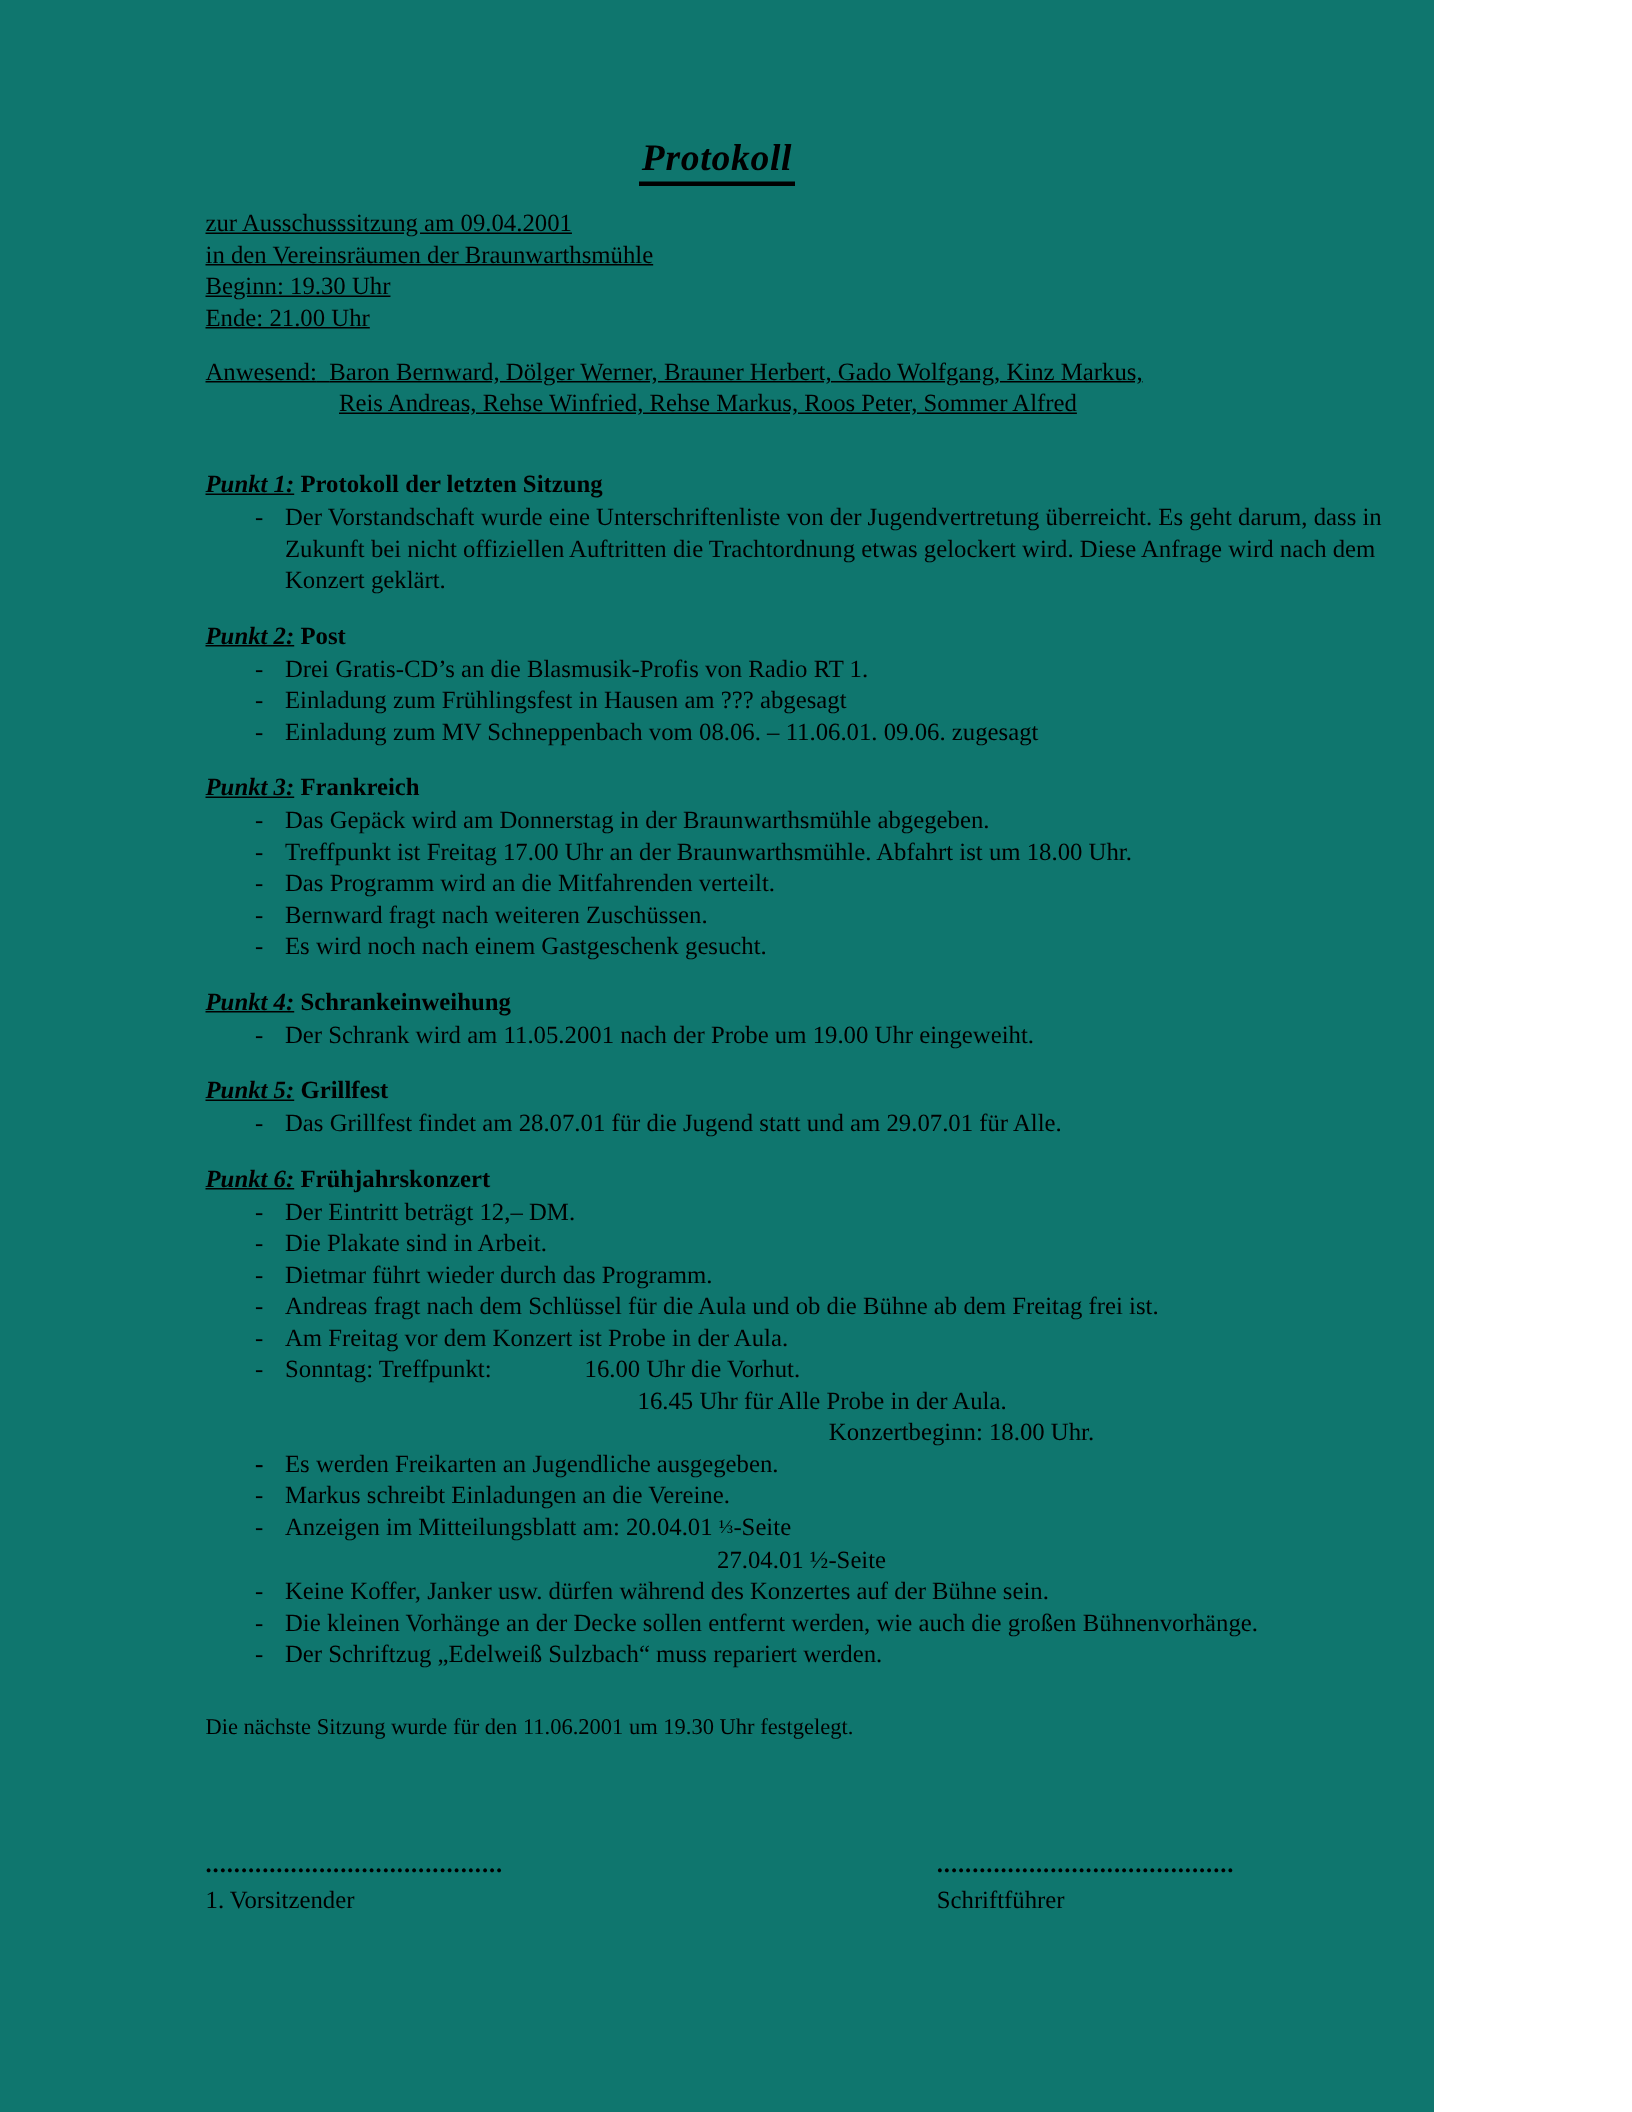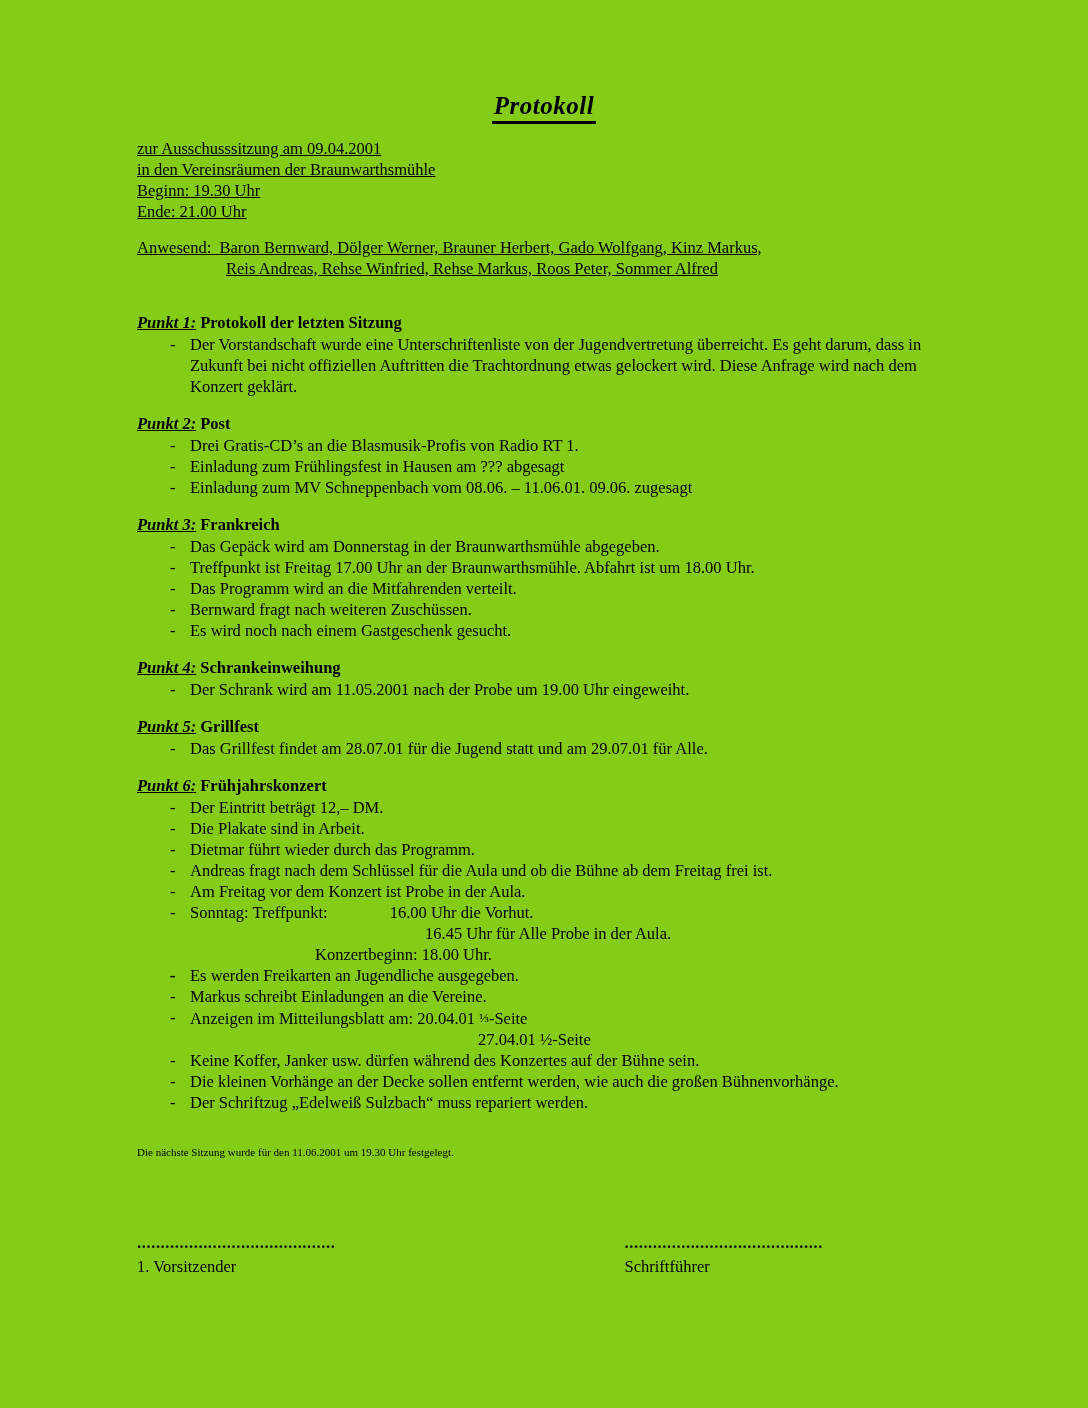--- a/index.html
+++ b/index.html
@@ -10,23 +10,23 @@
   body {
     width: 1088px;
     height: 1408px;
     font-family: "Liberation Serif", "DejaVu Serif", serif;
     color: #000000;
     overflow: hidden;
     position: relative;
   }
   .page {
     position: relative;
-    width: 1088px;
+    width: 956px;
     height: 1408px;
-    background: #84cc16;
+    background: #0f766e;
     box-sizing: border-box;
     padding: 0;
   }
   
   .doc-title {
     text-align: center;
     font-weight: bold;
     font-style: italic;
     font-size: 25px;
     letter-spacing: 0.5px;
@@ -104,30 +104,30 @@
   ul.bullets > li .dash {
     position: absolute;
     left: 33px;
     top: 0;
   }
   li.wide { padding-right: 0; }
 
   .sub-lines { margin: 0; padding: 0; }
   .sub-line { white-space: nowrap; }
   .sub-ind-1 { padding-left: 235px; }
-  .sub-ind-2 { padding-left: 125px; }
+  .sub-ind-2 { padding-left: 125px; text-align: center; }
   .sub-ind-3 { padding-left: 288px; }
 
   .tab-gap { display: inline-block; width: 62px; }
 
   .closing {
     position: absolute;
     top: 1142px;
     left: 0;
-    font-size: 11px;
+    font-size: 15px;
     line-height: 21px;
   }
 
   .signatures {
     position: absolute;
     top: 1236px;
     left: 0;
     width: 830px;
   }
   .sig-row {

